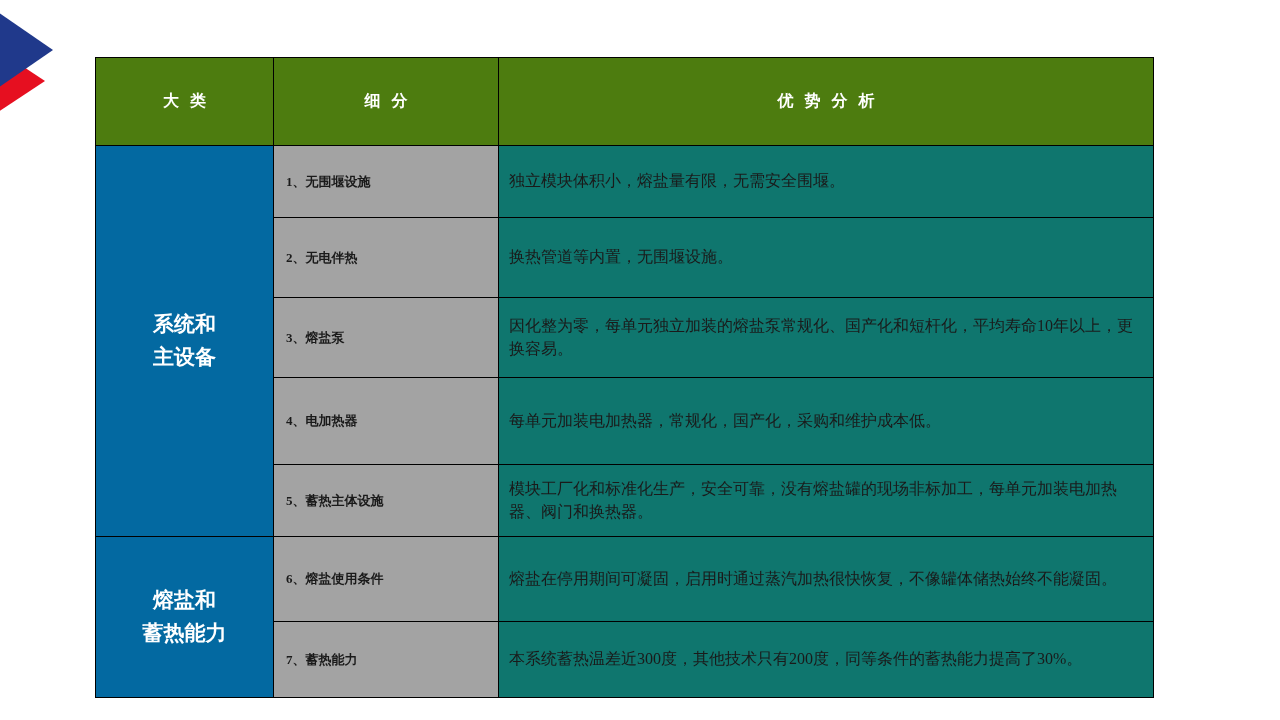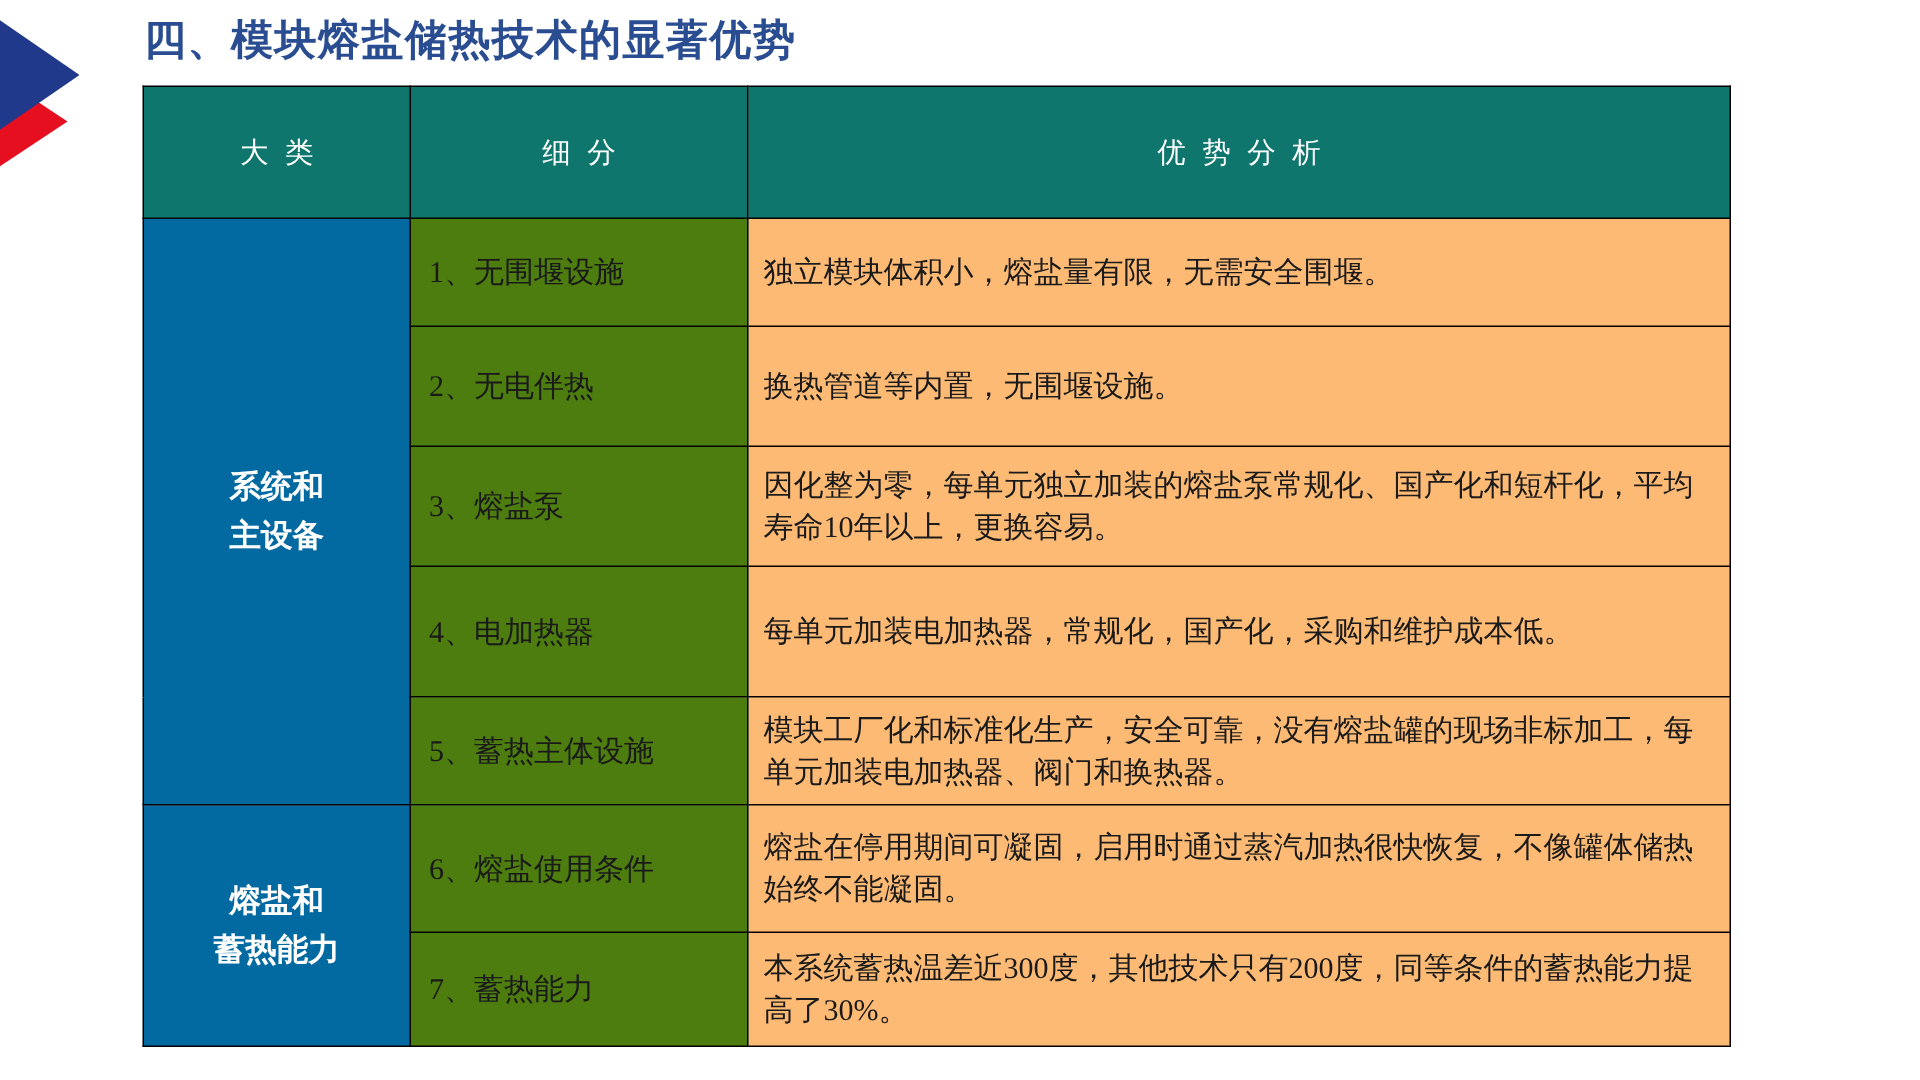--- a/index.html
+++ b/index.html
@@ -69,24 +69,24 @@
     table-layout: fixed;
   }
   .adv-table col.c1 { width: 178px; }
   .adv-table col.c2 { width: 225px; }
   .adv-table col.c3 { width: 655px; }
   .adv-table th, .adv-table td {
     border: 1.5px solid #000000;
   }
   .adv-table thead tr { height: 88px; }
   .adv-table th {
-    background: #0f766e;
+    background: #4d7c0f;
     color: #ffffff;
-    font-size: 19px;
-    font-weight: normal;
+    font-size: 16px;
+    font-weight: bold;
     text-align: center;
     letter-spacing: 11px;
     text-indent: 11px;
   }
   tr.r1 { height: 72px; }
   tr.r2 { height: 80px; }
   tr.r3 { height: 80px; padding-left: 48px; }
   tr.r4 { height: 87px; }
   tr.r5 { height: 72px; }
   tr.r6 { height: 85px; }
@@ -94,47 +94,47 @@
   td.cat {
     background: #0369a1;
     color: #ffffff;
     font-size: 21px;
     font-weight: bold;
     text-align: center;
     vertical-align: middle;
     line-height: 1.55;
   }
   td.sub {
-    background: #4d7c0f;
+    background: #a3a3a3;
     color: #1a1a1a;
-    font-size: 20px;
+    font-size: 13px;
     padding: 4px 4px 4px 12px;
     vertical-align: middle;
     white-space: nowrap;
+    font-weight: bold;
   }
   td.ana {
-    background: #fdba74;
+    background: #0f766e;
     color: #1a1a1a;
-    font-size: 20px;
+    font-size: 16px;
     line-height: 1.4;
     padding: 5px 6px 5px 10px;
     vertical-align: middle;
   }
 </style>
 </head>
 <body>
 
 <div class="slide">
 
   <div class="deco">
     <div class="tri tri-red"></div>
     <div class="tri tri-blue"></div>
   </div>
 
-  <h1 class="title">四、模块熔盐储热技术的显著优势</h1>
 
   <table class="adv-table">
     <colgroup>
       <col class="c1">
       <col class="c2">
       <col class="c3">
     </colgroup>
     <thead>
       <tr>
         <th>大类</th>

